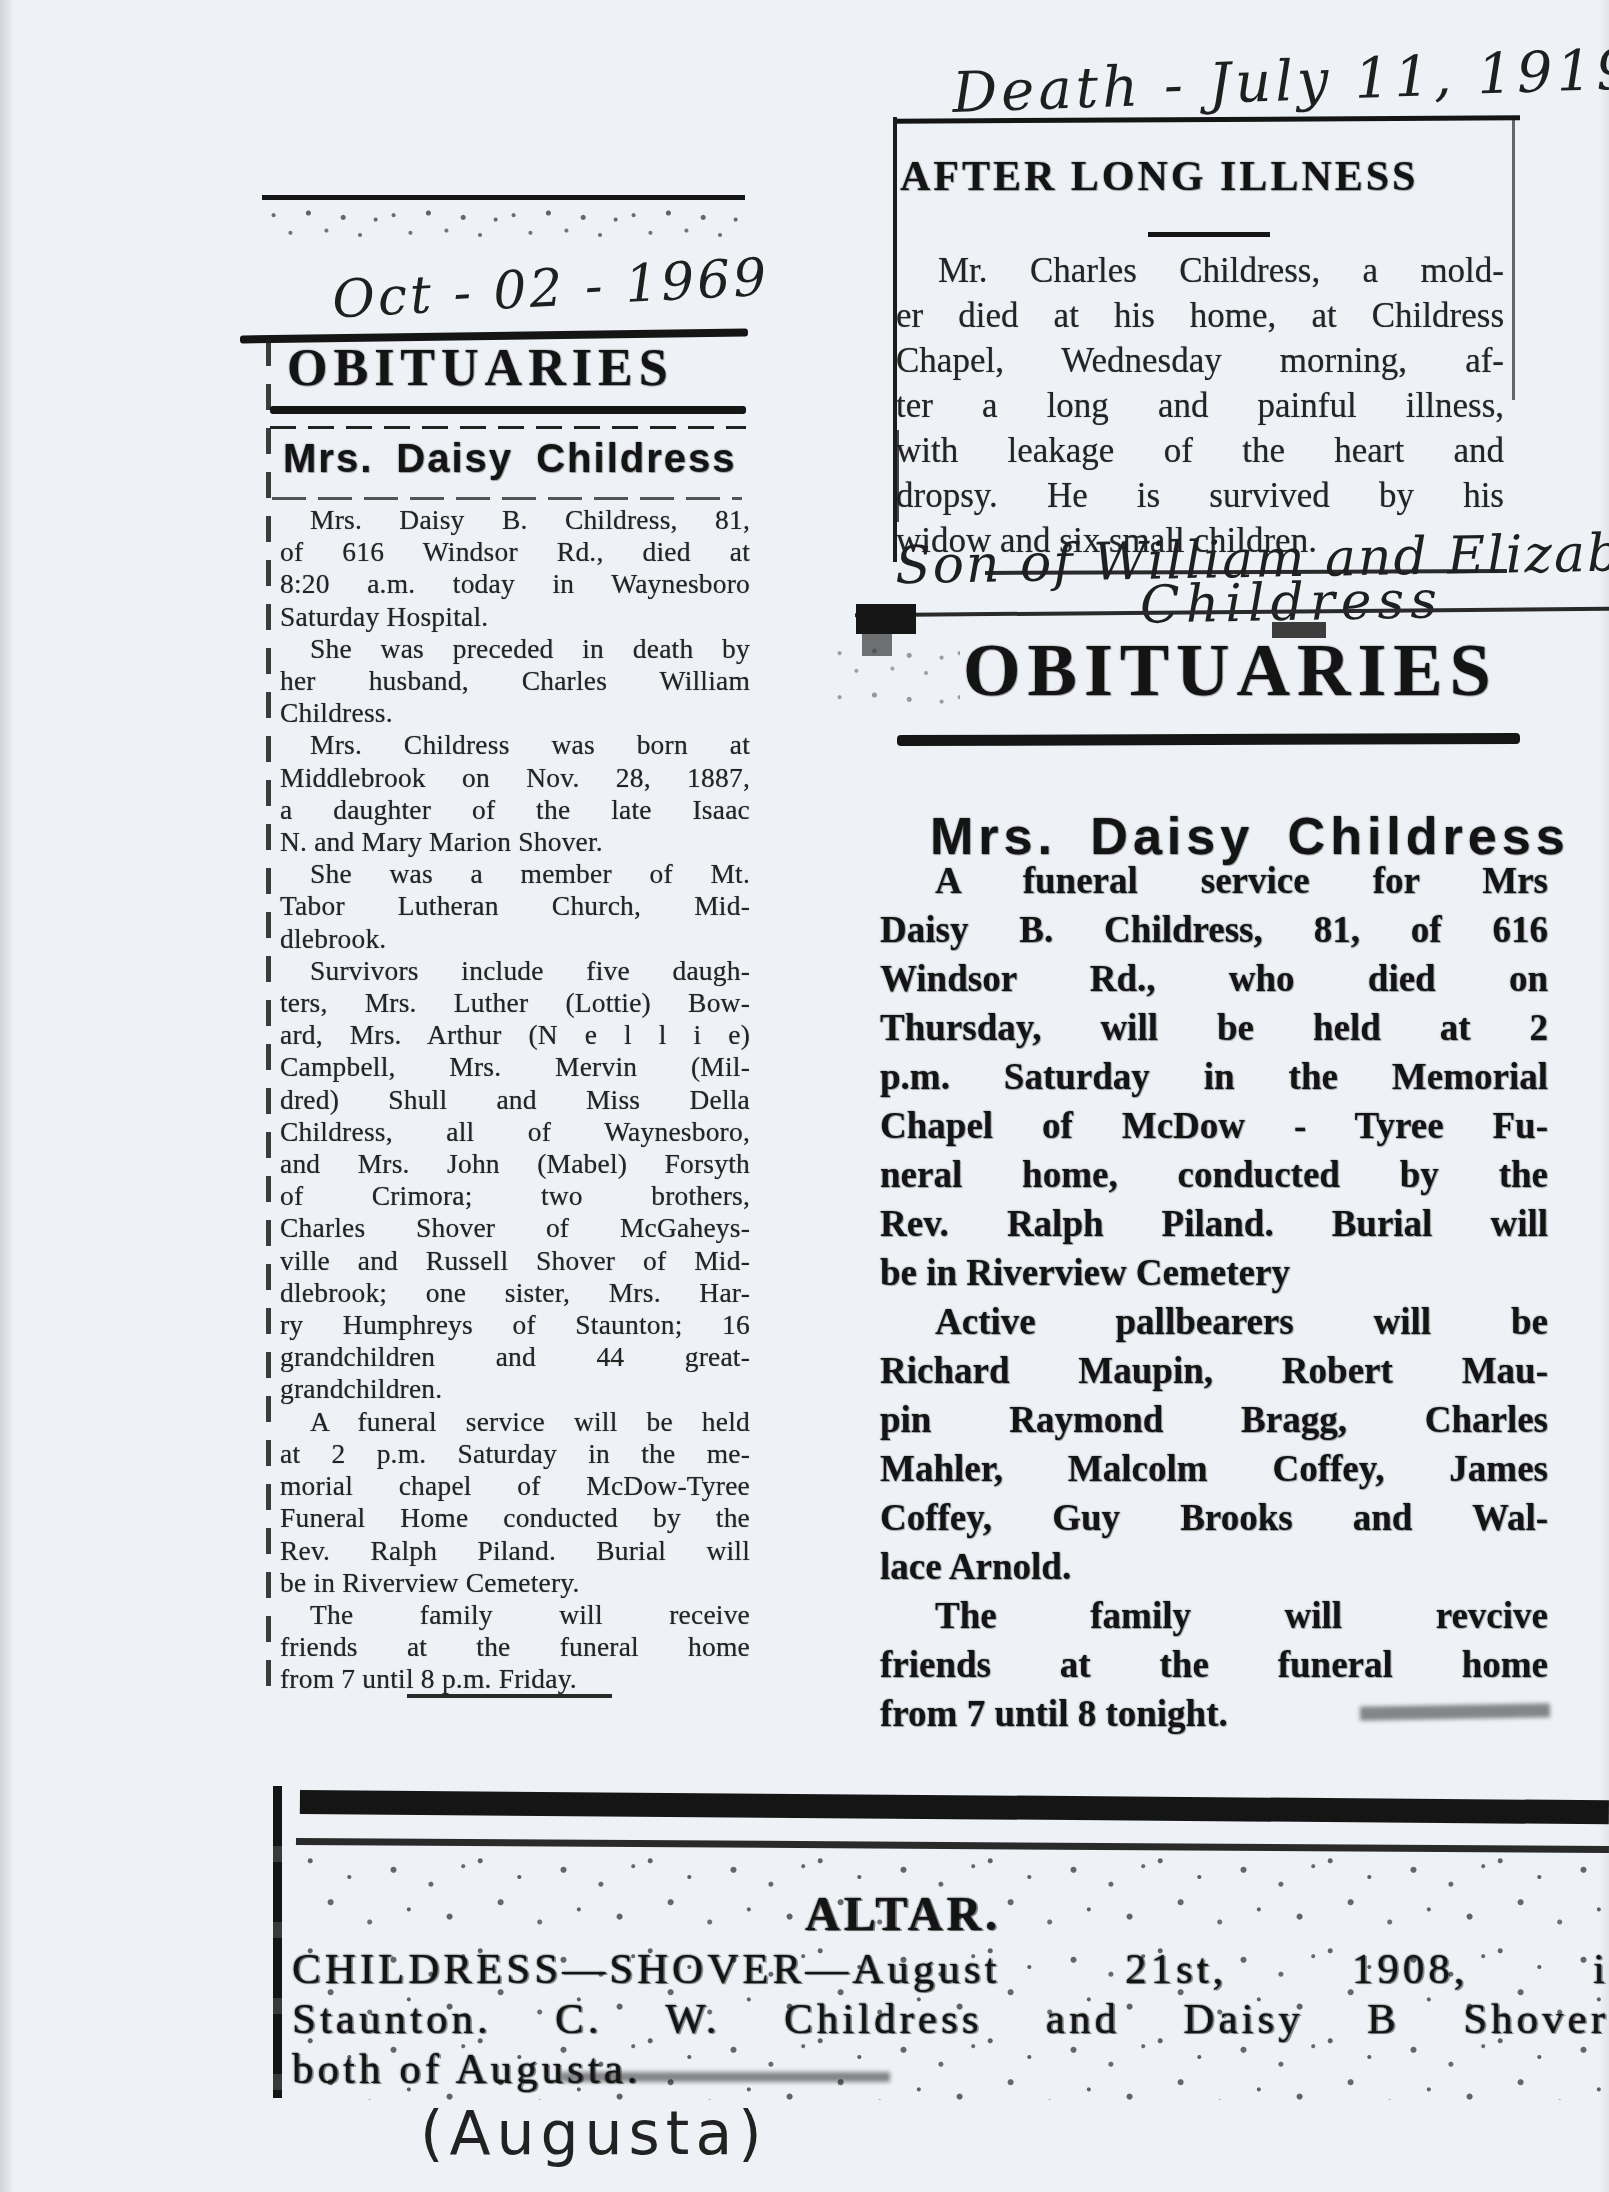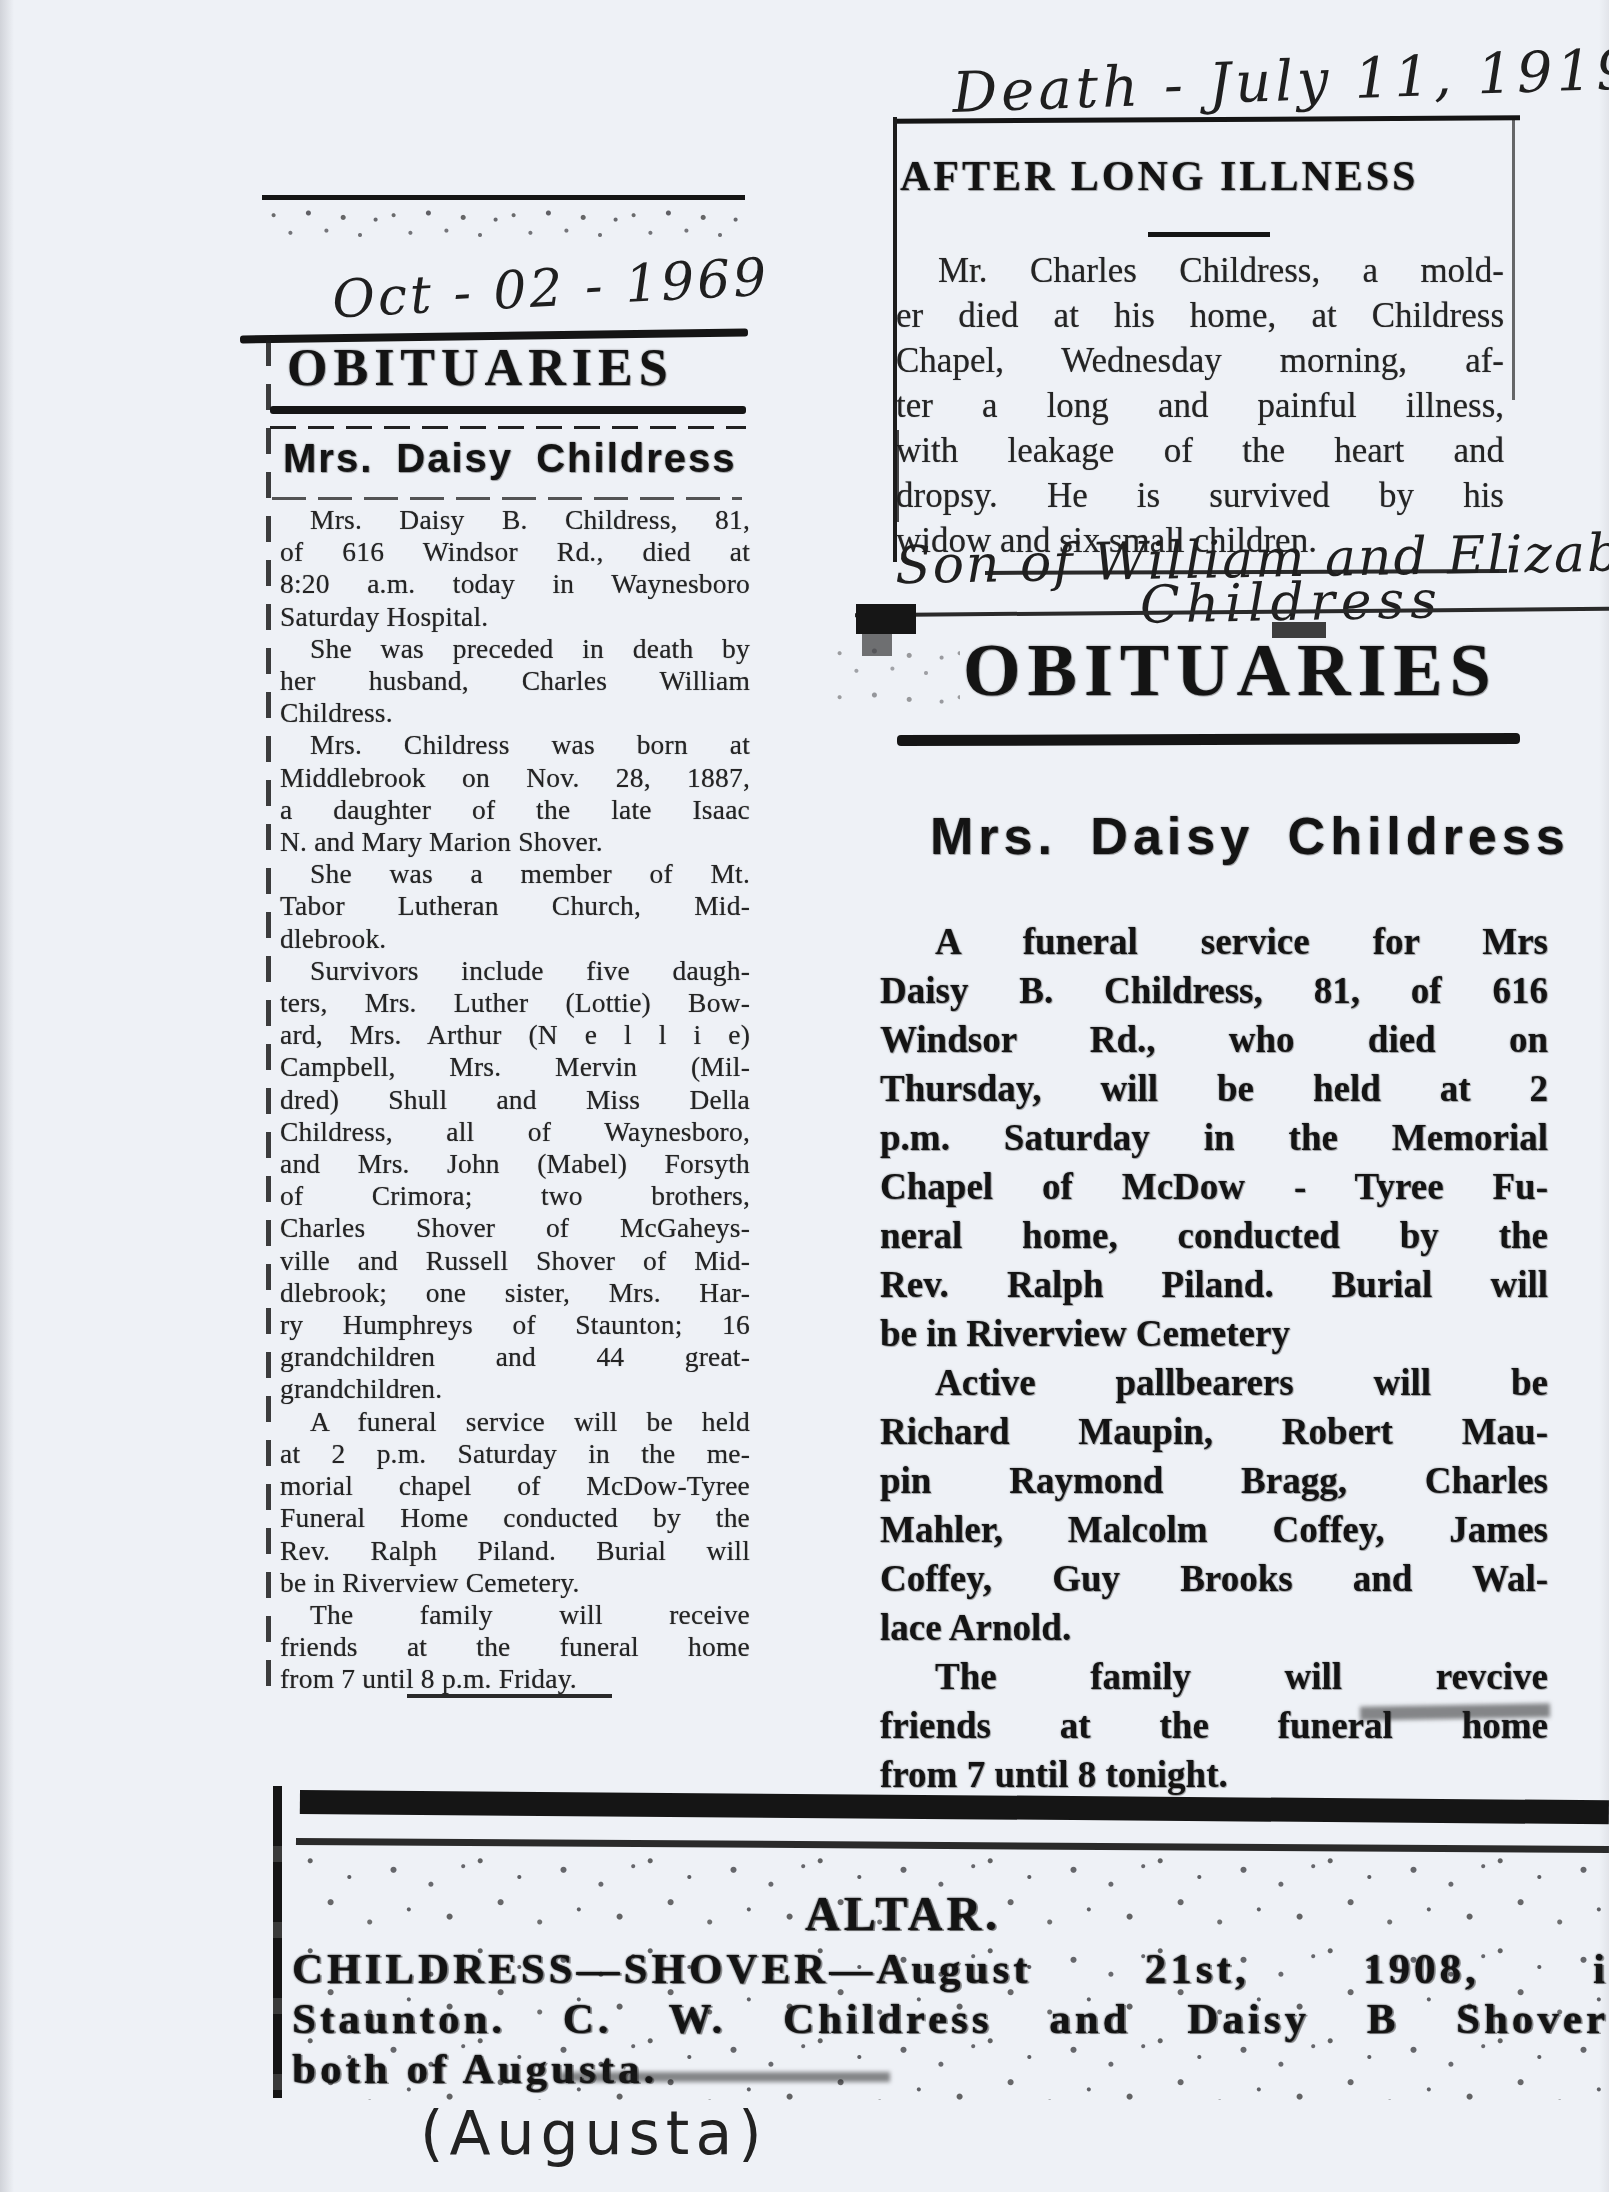--- a/index.html
+++ b/index.html
@@ -98,21 +98,21 @@
   <div class="abs" style="left:856px;top:604px;width:60px;height:30px;background:#161616;"></div>
   <div class="abs" style="left:862px;top:634px;width:30px;height:22px;background:#2a2a2a;opacity:.65;"></div>
   <div class="abs" style="left:1272px;top:622px;width:54px;height:16px;background:#1d1d1d;opacity:.85;"></div>
   <div class="abs noise-band" style="left:830px;top:640px;width:130px;height:70px;opacity:.5;"></div>
 
   <div class="abs np-serif ink-heavy" style="left:963px;top:628px;font-size:74px;font-weight:bold;letter-spacing:7px;transform:scaleY(1.0);white-space:nowrap;">OBITUARIES</div>
   <div class="abs rule" style="left:897px;top:734px;width:623px;height:11px;transform:rotate(-0.2deg);border-radius:4px;"></div>
 
   <div class="abs np-sans ink-heavy" style="left:930px;top:806px;font-size:52px;font-weight:bold;letter-spacing:5px;word-spacing:14px;white-space:nowrap;">Mrs. Daisy Childress</div>
 
-  <div class="abs col-right np-serif ink-heavy" style="left:880px;top:917px;">
+  <div class="abs col-right np-serif ink-heavy" style="left:880px;top:856px;">
       <div class="tl ind">A funeral service for Mrs</div>
       <div class="tl">Daisy B. Childress, 81, of 616</div>
       <div class="tl">Windsor Rd., who died on</div>
       <div class="tl">Thursday, will be held at 2</div>
       <div class="tl">p.m. Saturday in the Memorial</div>
       <div class="tl">Chapel of McDow - Tyree Fu-</div>
       <div class="tl">neral home, conducted by the</div>
       <div class="tl">Rev. Ralph Piland. Burial will</div>
       <div class="tl end">be in Riverview Cemetery</div>
       <div class="tl ind">Active pallbearers will be</div>
@@ -187,21 +187,21 @@
 
   <div class="abs rule-soft" style="left:407px;top:1694px;width:205px;height:4px;"></div>
 
   <div class="abs vline" style="left:273px;top:1786px;width:9px;height:312px;background:repeating-linear-gradient(180deg,#151515 0 60px,#3a3a3a 60px 76px);"></div>
   <div class="abs rule" style="left:300px;top:1790px;width:1309px;height:24px;transform:rotate(0.45deg);transform-origin:left top;"></div>
   <div class="abs rule-soft" style="left:296px;top:1838px;width:1313px;height:7px;transform:rotate(0.35deg);transform-origin:left top;"></div>
   <div class="abs noise-field" style="left:300px;top:1850px;width:1309px;height:250px;"></div>
 
   <div class="abs np-serif ink-heavy" style="left:805px;top:1886px;font-size:48px;font-weight:bold;letter-spacing:4px;white-space:nowrap;text-shadow:0 0 2px #000,2px 1px 0 rgba(0,0,0,.4);">ALTAR.</div>
 
-  <div class="abs np-serif ink-heavy" style="left:292px;top:1944px;width:1317px;font-size:43px;line-height:50px;font-weight:bold;letter-spacing:4px;text-shadow:0 0 2px #000,2px 1px 0 rgba(0,0,0,.35);">
+  <div class="abs np-serif ink-heavy" style="left:292px;top:1944px;width:1317px;font-size:43px;line-height:50px;font-weight:normal;letter-spacing:4px;text-shadow:0 0 2px #000,2px 1px 0 rgba(0,0,0,.35);">
       <div class="tl">CHILDRESS—SHOVER—August 21st, 1908, i</div>
       <div class="tl">Staunton. C. W. Childress and Daisy B Shover</div>
       <div class="tl end">both of Augusta.</div>
     </div>
 
   <div class="abs smudge" style="left:560px;top:2072px;width:330px;height:10px;"></div>
 
   <div class="abs hand" style="left:420px;top:2098px;font-size:60px;font-style:normal;font-family:'DejaVu Sans',sans-serif;letter-spacing:6px;white-space:nowrap;color:#222;">(Augusta)</div>
 
 </div>

